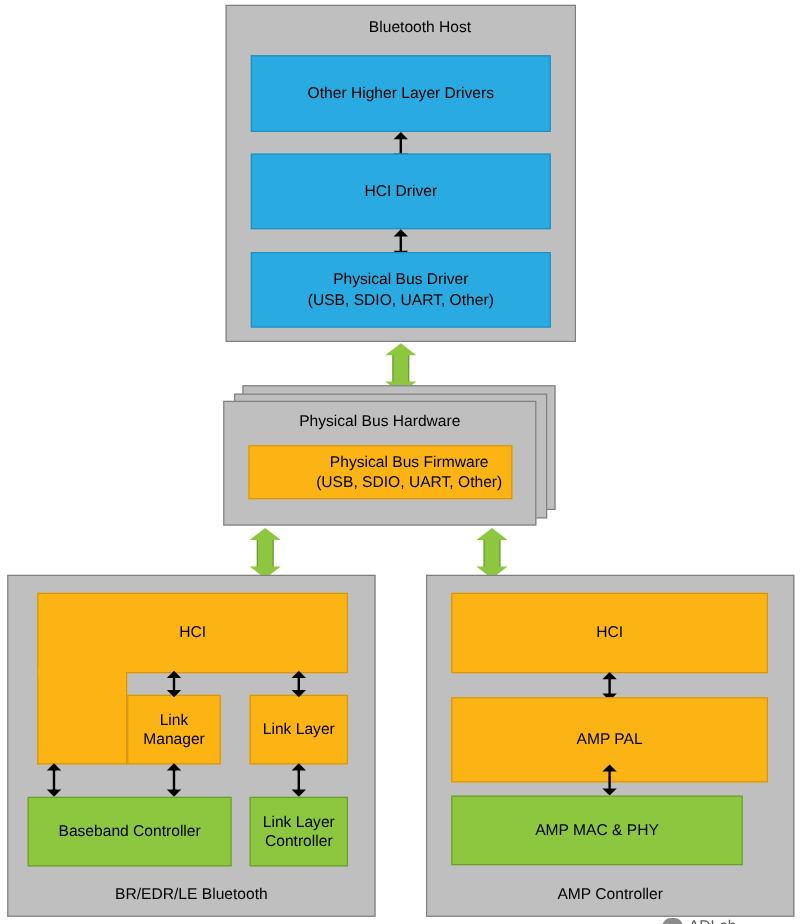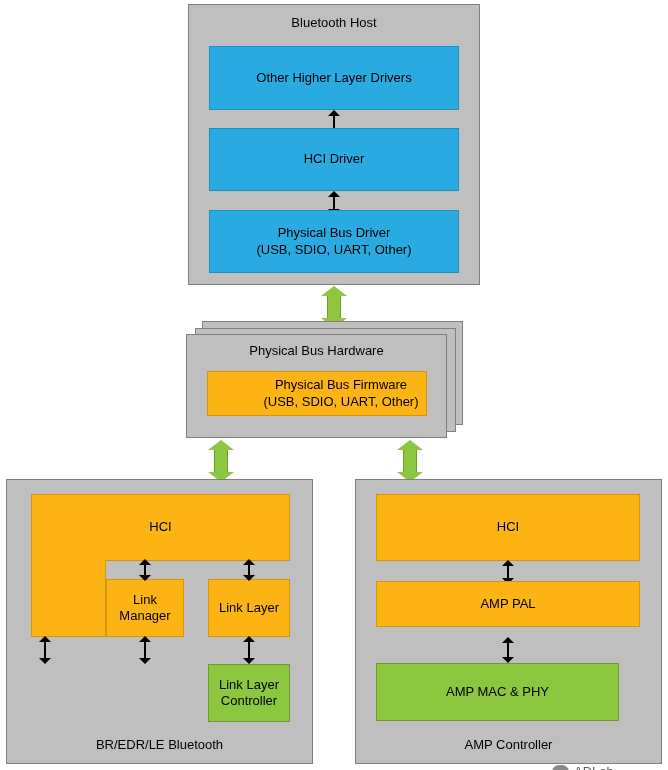--- a/index.html
+++ b/index.html
@@ -149,21 +149,21 @@
     border: 1.5px solid #ffffff;
     box-sizing: border-box;
   }
 </style>
 </head>
 <body>
 
 <div class="stage">
 
   <div class="box grey" style="left:188px; top:4px; width:292px; height:281px; display:block;">
-    <div class="container-label" style="top:10px;">Bluetooth Host</div>
+    <div class="container-label" style="top:10px;padding-left:16px;">Bluetooth Host</div>
   </div>
 
   <div class="box blue" style="left:209px; top:46px; width:250px; height:64px;">Other Higher Layer Drivers</div>
 
   <div class="varrow" style="left:328px; top:110px; height:24px;">
     <div class="shaft"></div>
       <div class="head-up"></div>
       <div class="head-down"></div>
   </div>
 
@@ -238,37 +238,38 @@
     <div class="shaft"></div>
       <div class="head-up"></div>
       <div class="head-down"></div>
   </div>
   <div class="varrow" style="left:243px; top:636px; height:28px;">
     <div class="shaft"></div>
       <div class="head-up"></div>
       <div class="head-down"></div>
   </div>
 
+  <div class="box green" style="left:23px; top:664px; width:170px; height:58px;">Baseband Controller</div>
 
   <div class="box green" style="left:208px; top:664px; width:82px; height:58px;">Link Layer
 Controller</div>
 
   <div class="box grey" style="left:355px; top:479px; width:307px; height:285px; display:block;">
     <div class="container-label" style="bottom:10px; top:auto;">AMP Controller</div>
   </div>
 
   <div class="box orange" style="left:376px; top:494px; width:264px; height:67px;">HCI</div>
 
   <div class="varrow" style="left:502px; top:560px; height:24px;">
     <div class="shaft"></div>
       <div class="head-up"></div>
       <div class="head-down"></div>
   </div>
 
-  <div class="box orange" style="left:376px; top:581px; width:264px; height:46px;">AMP PAL</div>
+  <div class="box orange" style="left:376px; top:581px; width:264px; height:71px;">AMP PAL</div>
 
   <div class="varrow" style="left:502px; top:637px; height:26px;">
     <div class="shaft"></div>
       <div class="head-up"></div>
       <div class="head-down"></div>
   </div>
 
   <div class="box green" style="left:376px; top:663px; width:243px; height:58px;">AMP MAC &amp; PHY</div>
 
   <div class="watermark" style="left:552px; top:764px;">

